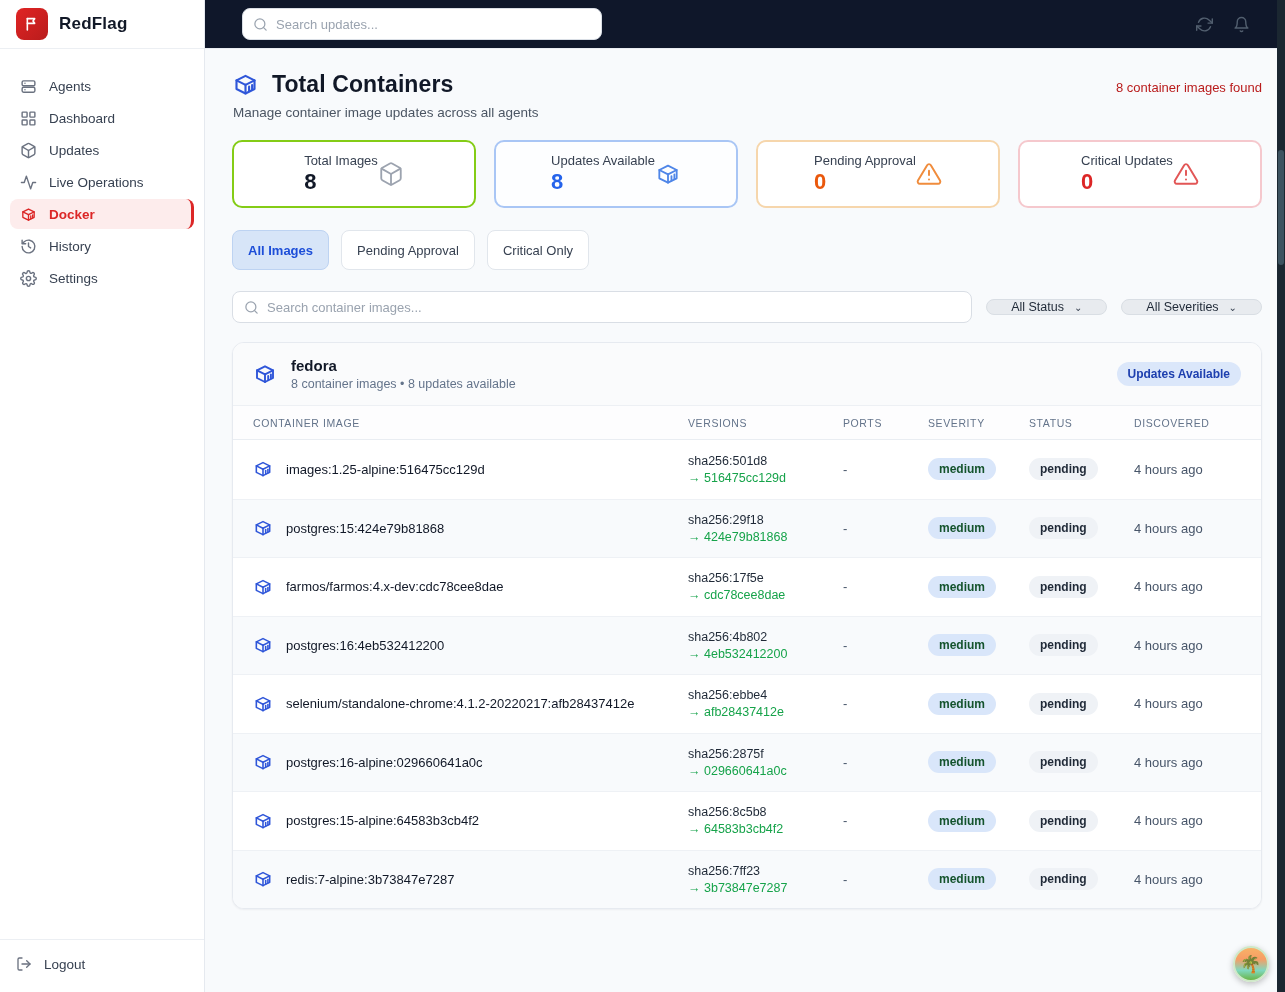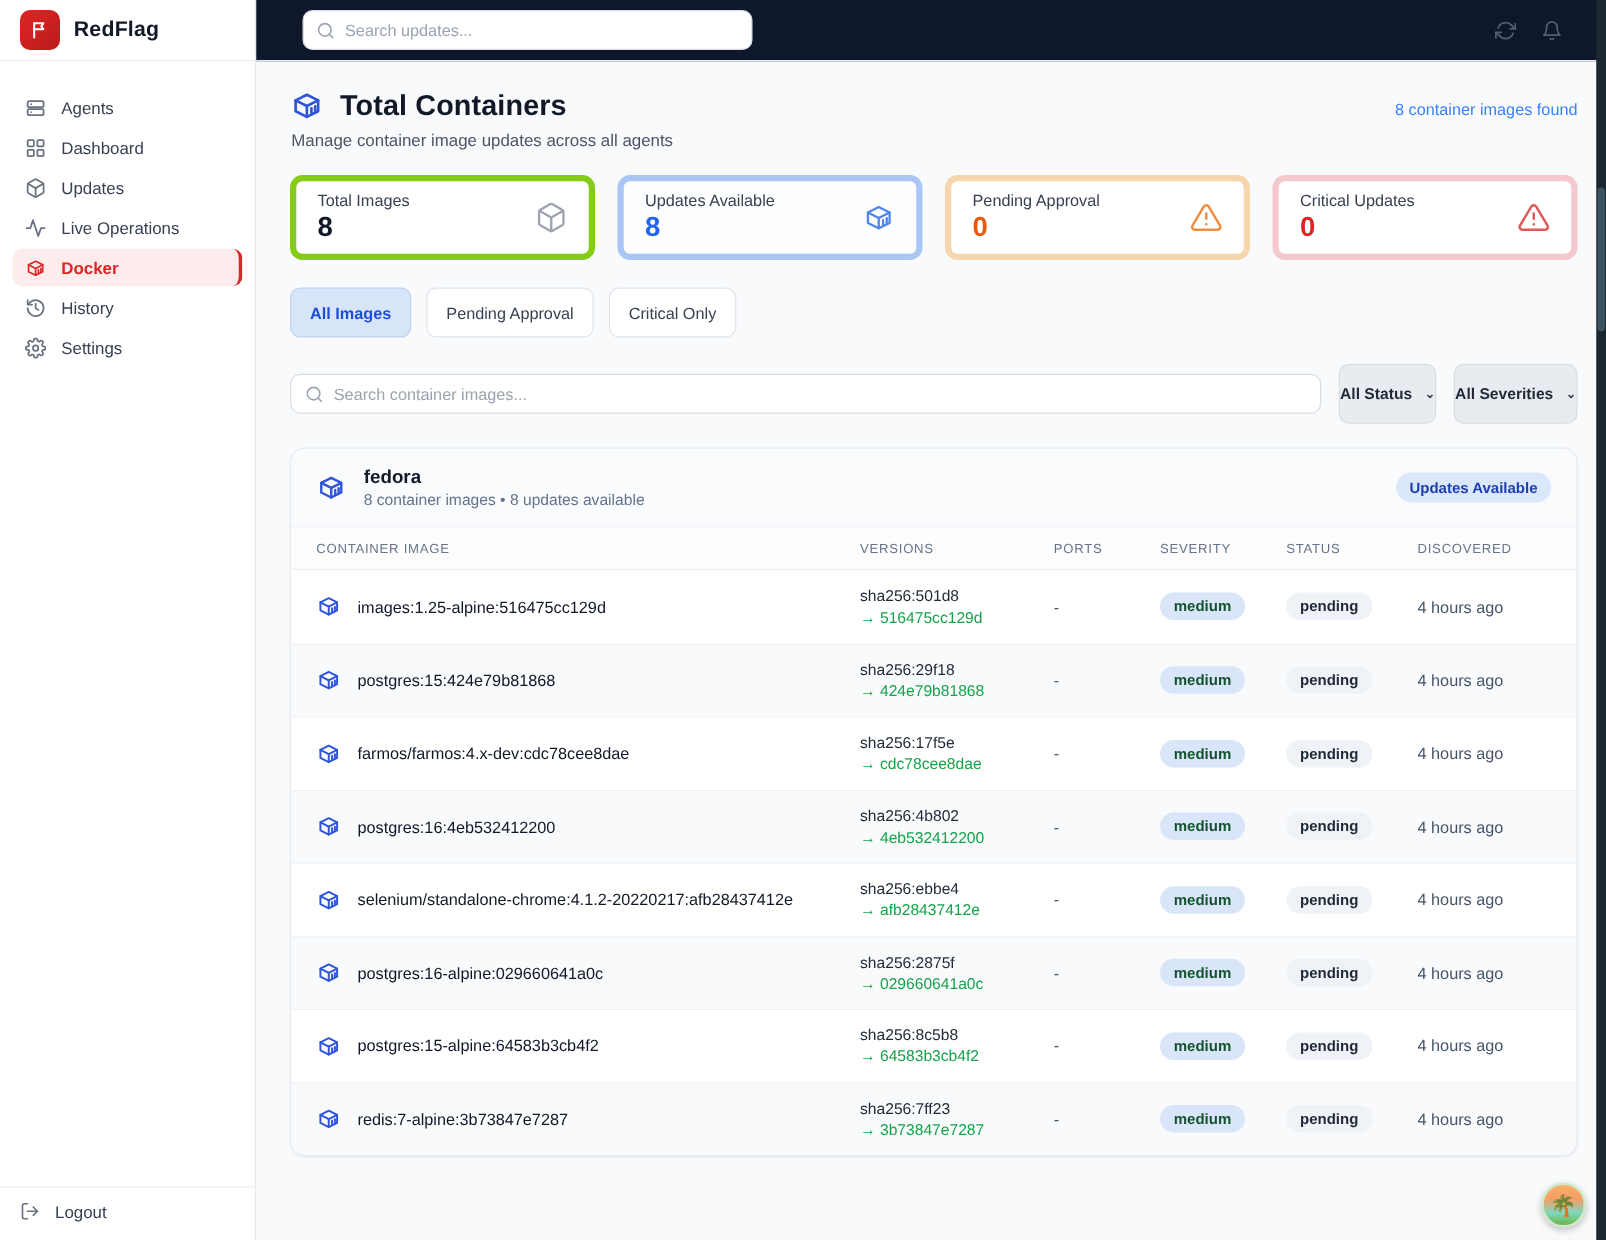--- a/index.html
+++ b/index.html
@@ -13,21 +13,21 @@
   .brand { display:flex; align-items:center; gap:11px; padding:8px 16px; height:49px; border-bottom:1px solid #eceff3; }
   .brand-logo { width:32px; height:32px; border-radius:8px; background:linear-gradient(135deg,#e02424,#b91c1c); display:flex; align-items:center; justify-content:center; color:#fff; flex-shrink:0; }
   .brand-logo svg { width:16px; height:16px; }
   .brand-name { font-size:17px; font-weight:700; color:#111827; letter-spacing:.2px; }
   .nav { padding:22px 10px 0 10px; flex:1; }
   .nav-item { display:flex; align-items:center; gap:12px; height:30px; padding:0 10px; margin-bottom:2px; border-radius:8px; font-size:13.5px; color:#374151; cursor:pointer; }
   .nav-item .nicon { width:17px; height:17px; color:#6b7280; display:flex; }
   .nav-item .nicon svg { width:17px; height:17px; }
   .nav-item.active { background:#fdecec; color:#dc2626; border-right:3px solid #dc2626; font-weight:600; }
   .nav-item.active .nicon { color:#dc2626; }
-  .sidebar-footer { border-top:1px solid #eceff3; padding:10px 16px 14px 16px; height:43px; display:flex; align-items:center; }
+  .sidebar-footer { border-top:1px solid #eceff3; padding:10px 16px 14px 16px; height:53px; display:flex; align-items:center; }
   .logout { display:flex; align-items:center; gap:12px; font-size:13.5px; color:#374151; cursor:pointer; }
   .logout .nicon { width:16px; height:16px; color:#6b7280; display:flex; }
   .logout .nicon svg { width:16px; height:16px; }
 
   
   .main { flex:1; display:flex; flex-direction:column; min-width:0; }
   .topbar { height:49px; background:#0f172a; border-bottom:1px solid #e9edf2; display:flex; align-items:center; padding:0 35px 0 37px; flex-shrink:0; }
   .search-box { width:360px; height:32px; border:1px solid #d9dee5; border-radius:8px; display:flex; align-items:center; padding:0 10px; gap:8px; background:#fff; }
   .search-box svg { width:15px; height:15px; color:#9aa3af; flex-shrink:0; }
   .search-box input { border:none; outline:none; flex:1; font-size:13px; font-family:inherit; color:#374151; background:transparent; }
@@ -37,26 +37,26 @@
   .topbar-actions .tbicon svg { width:17px; height:17px; }
 
   .content { padding:22px 23px 0 27px; }
 
   
   .page-head { display:flex; align-items:flex-start; }
   .title-wrap { display:flex; align-items:center; gap:13px; }
   .title-wrap .hicon { width:27px; height:27px; color:#2f56d9; display:flex; }
   .title-wrap .hicon svg { width:27px; height:27px; }
   .page-title { font-size:23px; font-weight:700; color:#111827; letter-spacing:.1px; }
-  .result-count { margin-left:auto; font-size:13px; color:#3b82f6; padding-top:9px; }
+  .result-count { margin-left:auto; font-size:13px; color:#b91c1c; padding-top:9px; }
   .page-subtitle { font-size:13.5px; color:#4b5563; margin:7px 0 0 1px; }
 
   
   .stats { display:grid; grid-template-columns:repeat(4,1fr); gap:18px; margin-top:20px; }
-  .card { background:#ffffff; border:5px solid #84cc16; border-radius:10px; height:68px; padding:13px 17px; display:flex; align-items:center; justify-content:space-between; }
+  .card { background:#ffffff; border:2px solid #84cc16; border-radius:10px; height:68px; padding:13px 17px; display:flex; align-items:center; justify-content:center; }
   .card .cmeta { display:flex; flex-direction:column; gap:2px; }
   .card .clabel { font-size:13px; color:#374151; }
   .card .cvalue { font-size:22px; font-weight:700; color:#111827; line-height:1.1; }
   .card .cicon { width:26px; height:26px; display:flex; }
   .card .cicon svg { width:26px; height:26px; }
   .card.default .cicon { color:#9ca3af; }
   .card.blue { border-color:#a9c6f5; background:#fdfeff; }
   .card.blue .cvalue { color:#2563eb; }
   .card.blue .cicon { color:#4f86e8; }
   .card.orange { border-color:#f6d6ac; }
@@ -70,21 +70,21 @@
   .tabs { display:flex; gap:12px; margin-top:22px; }
   .tab { height:40px; padding:0 15px; border-radius:8px; border:1px solid #e1e6ec; background:#ffffff; font-size:13px; color:#374151; display:flex; align-items:center; cursor:pointer; }
   .tab.active { background:#d7e5f8; border-color:#bdd3f2; color:#1d4ed8; font-weight:700; }
 
   
   .filter-row { display:flex; gap:14px; margin-top:21px; align-items:center; }
   .img-search { flex:1; height:32px; border:1px solid #d9dee5; border-radius:8px; background:#fff; display:flex; align-items:center; padding:0 11px; gap:8px; }
   .img-search svg { width:15px; height:15px; color:#9aa3af; flex-shrink:0; }
   .img-search input { border:none; outline:none; flex:1; font-size:13px; font-family:inherit; color:#374151; background:transparent; }
   .img-search input::placeholder { color:#9aa3af; }
-  .select { height:48px; background:#e8ebef; border:1px solid #d9dee4; border-radius:8px; padding:0 0; display:flex; align-items:center; gap:10px; font-size:12.5px; color:#1f2937; cursor:pointer; white-space:nowrap;font-weight:bold; }
+  .select { height:16px; background:#e8ebef; border:1px solid #d9dee4; border-radius:8px; padding:0 24px; display:flex; align-items:center; gap:10px; font-size:12.5px; color:#1f2937; cursor:pointer; white-space:nowrap; }
   .select .chev { font-size:10px; color:#374151; }
 
   
   .table-card { margin-top:19px; background:#ffffff; border:1px solid #e6eaf0; border-radius:12px; box-shadow:0 1px 2px rgba(16,24,40,.05); overflow:hidden; }
   .group-head { display:flex; align-items:center; padding:12px 20px; height:63px; background:#fafbfc; border-bottom:1px solid #edf0f4; }
   .group-head .gicon { width:24px; height:24px; color:#2f56d9; margin-right:14px; display:flex; }
   .group-head .gicon svg { width:24px; height:24px; }
   .group-name { font-size:15px; font-weight:700; color:#111827; }
   .group-meta { font-size:12.5px; color:#64748b; margin-top:3px; }
   .group-badge { margin-left:auto; background:#dbe7fa; color:#1e40af; font-size:12px; font-weight:700; padding:5px 11px; border-radius:999px; }

